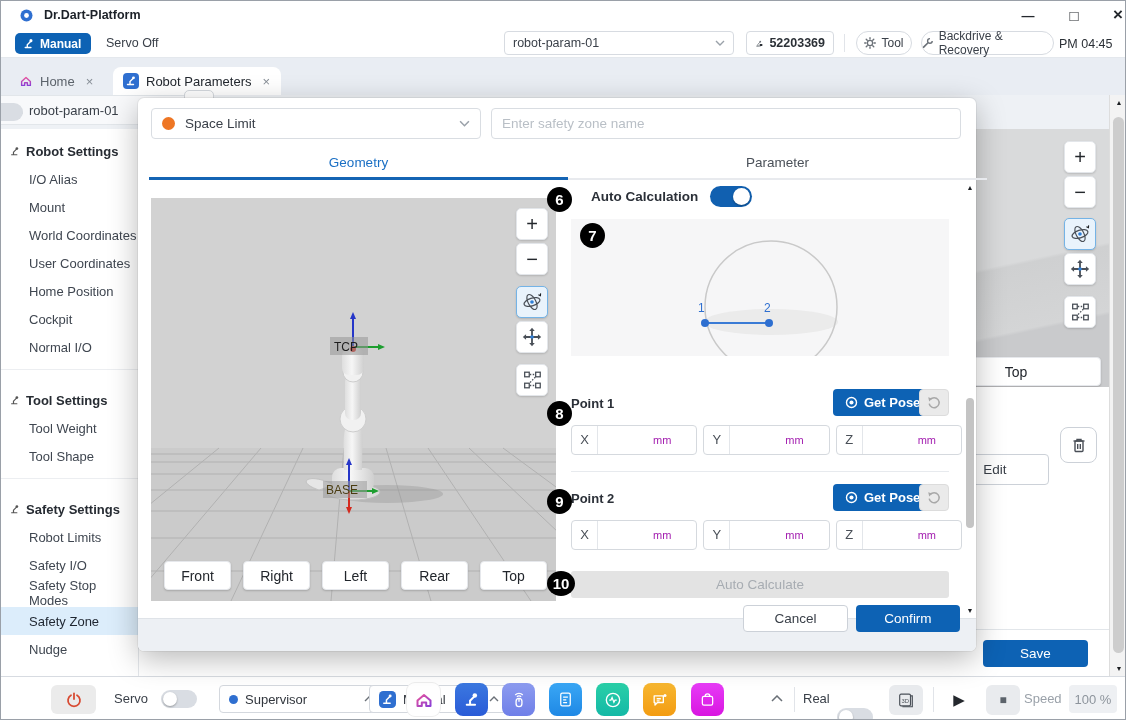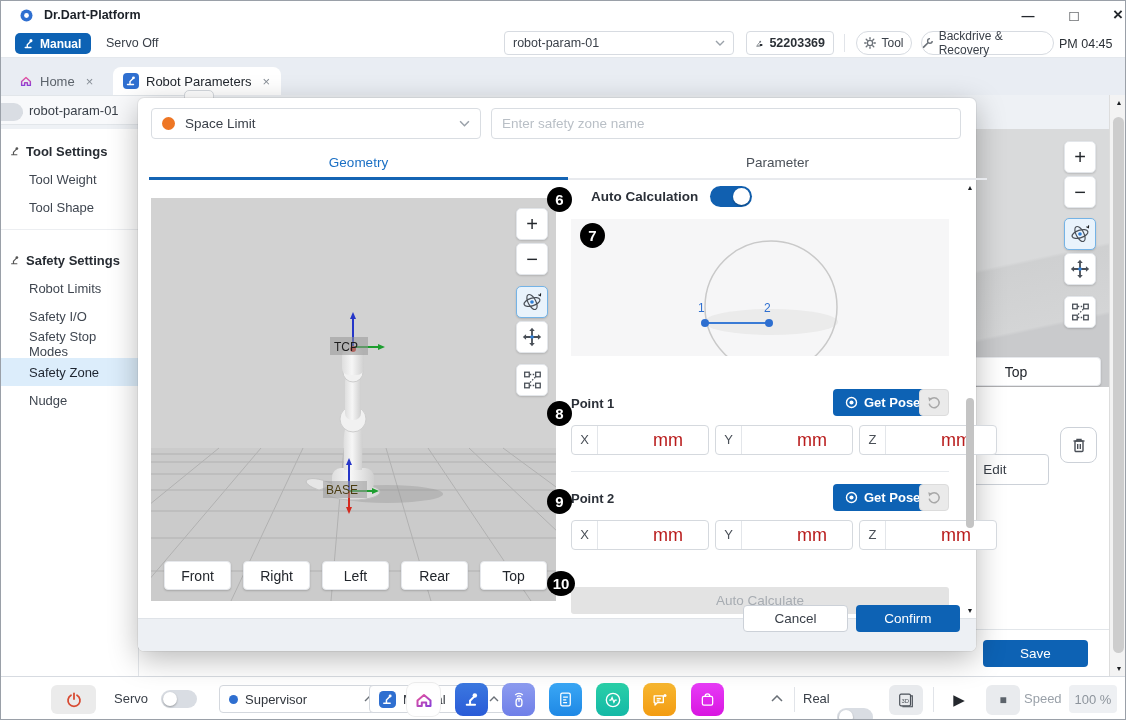--- a/index.html
+++ b/index.html
@@ -71,23 +71,23 @@
   .tg-on .knob { width:17px; height:17px; right:2px; }
   .tg-off { width:36px; height:18px; background:#d9dde3; }
   .tg-off .knob { width:14px; height:14px; left:2px; }
   .diagram { position:absolute; left:433px; top:121px; width:378px; height:137px; background:#f6f6f7; }
   .getpose { display:flex; align-items:center; gap:6px; height:27px; padding:0 12px; background:#0d62b4; border:none; border-radius:4px; color:#fff; font-size:13px; font-weight:bold; }
   .resetbtn { width:30px; height:27px; background:#eaeaea; border:1px solid #dcdcdc; border-radius:4px; display:flex; align-items:center; justify-content:center; }
   .xyzrow { position:absolute; display:flex; gap:6px; width:378px; }
   .field { flex:1; height:30px; border:1px solid #d5d9de; border-radius:4px; display:flex; align-items:center; background:#fff; }
   .field .ax { width:26px; text-align:center; font-size:13px; color:#4a5058; border-right:1px solid #e3e6ea; line-height:28px; }
   .field .val { flex:1; border:none; outline:none; min-width:10px; width:30px; font-family:"Liberation Sans",sans-serif; }
-  .field .unit { font-size:18px; color:#b91c1c; margin:0 25px; }
+  .field .unit { font-size:11px; color:#a21caf; margin:0 25px; }
   .pt-sep { position:absolute; left:433px; top:373px; width:378px; border-top:1px solid #e7eaee; }
-  .autocalc { position:absolute; left:433px; top:473px; width:378px; height:27px; background:#e3e3e3; border:none; border-radius:3px; color:#a7acb2; font-size:13.5px;margin-top:16px; }
+  .autocalc { position:absolute; left:433px; top:473px; width:378px; height:27px; background:#e3e3e3; border:none; border-radius:3px; color:#a7acb2; font-size:13.5px; }
   .innerscroll { position:absolute; left:826px; top:86px; width:12px; height:430px; }
   .innerscroll .thumb { position:absolute; left:2px; top:214px; width:8px; height:130px; background:#c4c4c4; border-radius:4px; }
   .mfooter { position:absolute; left:0; bottom:0; width:100%; height:33px; background:#edf0f4; border-top:1px solid #dfe3e8; border-radius:0 0 6px 6px; }
   .cancelbtn { position:absolute; left:605px; top:-14px; width:105px; height:27px; background:#fff; border:1px solid #ccd1d8; border-radius:4px; font-size:13.5px; color:#3a4049; }
   .confirmbtn { position:absolute; left:718px; top:-14px; width:104px; height:27px; background:#0d62b4; border:none; border-radius:4px; font-size:13.5px; color:#fff; }
   
   .badge { position:absolute; width:25px; height:25px; background:#000; border-radius:50%; color:#fff; font-weight:bold; font-size:15px; display:flex; align-items:center; justify-content:center; z-index:20; }
   
   .bottombar { position:absolute; left:0; top:675px; width:100%; height:45px; background:#fff; border-top:1px solid #d7dbe1; }
   .powerbtn { position:absolute; left:50px; top:8px; width:45px; height:29px; background:#ebebeb; border:none; border-radius:6px; display:flex; align-items:center; justify-content:center; }
@@ -202,20 +202,36 @@
       <span>robot-param-01</span>
     </div>
     <div class="collapse-stub"></div>
     <span class="hint-text">meter settings.</span>
     <div class="toggle tg-off abs" style="right:20px;top:8px;width:42px">
       
     </div>
   </div>
 
   <div class="sidebar">
+    <div class="side-sec">
+      <div class="side-head">
+        <svg width="12" height="12" viewBox="0 0 16 16">
+            <path d="M3.5 13h7M6 13V9.5L10 5.5" stroke="#555" stroke-width="1.6" fill="none" stroke-linecap="round"></path>
+            <circle cx="10.5" cy="4.8" r="1.8" fill="#555"></circle>
+          </svg>
+        <span>Robot Settings</span>
+      </div>
+      <div class="side-item">I/O Alias</div>
+      <div class="side-item">Mount</div>
+      <div class="side-item">World Coordinates</div>
+      <div class="side-item">User Coordinates</div>
+      <div class="side-item">Home Position</div>
+      <div class="side-item">Cockpit</div>
+      <div class="side-item">Normal I/O</div>
+    </div>
     <div class="side-sec">
       <div class="side-head">
         <svg width="12" height="12" viewBox="0 0 16 16">
             <path d="M3.5 13h7M6 13V9.5L10 5.5" stroke="#555" stroke-width="1.6" fill="none" stroke-linecap="round"></path>
             <circle cx="10.5" cy="4.8" r="1.8" fill="#555"></circle>
           </svg>
         <span>Tool Settings</span>
       </div>
       <div class="side-item">Tool Weight</div>
       <div class="side-item">Tool Shape</div>

